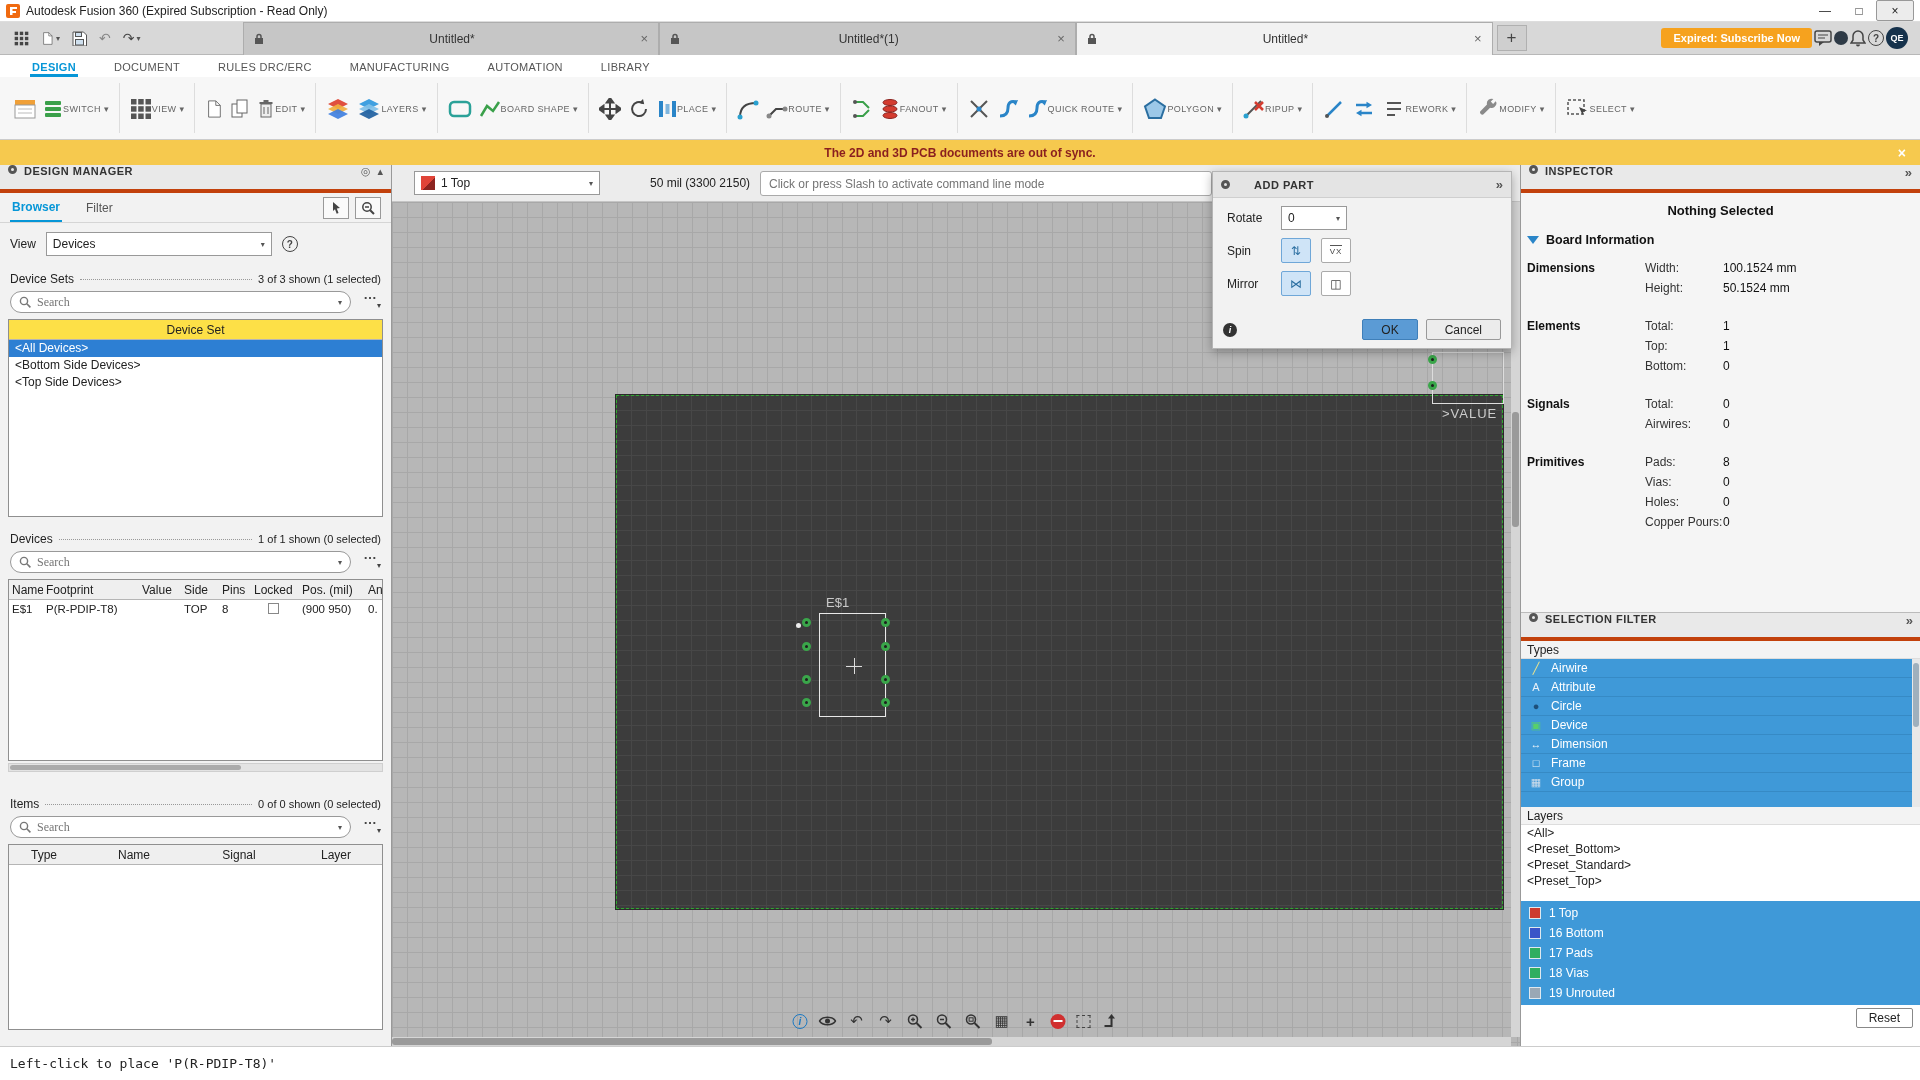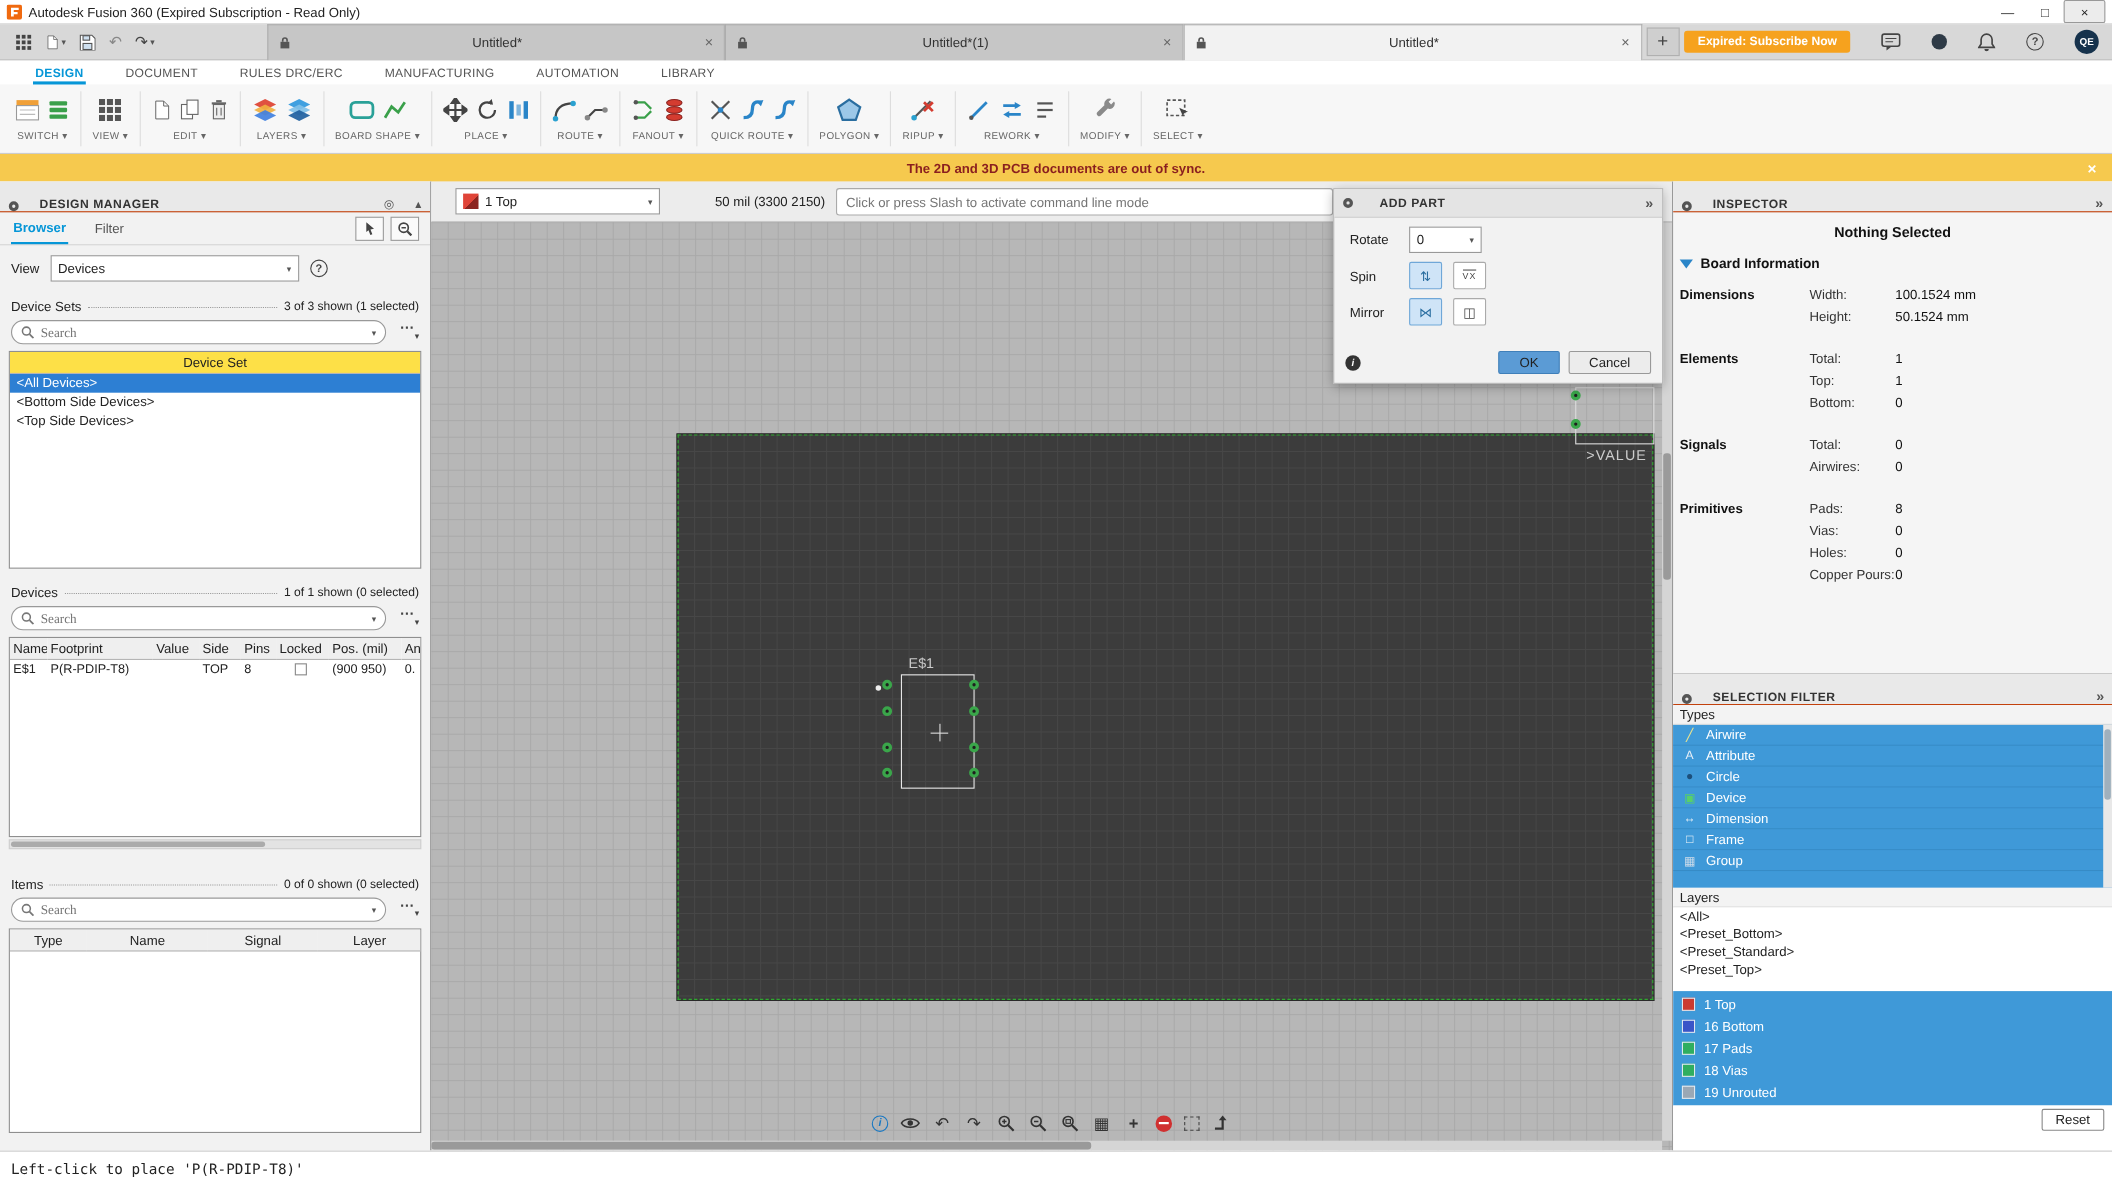--- a/index.html
+++ b/index.html
@@ -17,45 +17,45 @@
 .tabbar{position:absolute;left:0;top:22px;width:1920px;height:33px;background:#d8d8d8;border-bottom:1px solid #b8b8b8;display:flex;align-items:center;padding:0 8px}
 .tb-icons{display:flex;align-items:center;gap:12px;padding:0 6px}
 .tb-ic{display:flex;align-items:center;gap:2px;color:#444;font-size:14px}
 .caret{font-size:8px;color:#555}
 .doc-tabs{display:flex;flex:1;height:33px;margin-left:96px;max-width:1250px}
 .doc-tab{flex:1;max-width:460px;display:flex;align-items:center;gap:6px;padding:0 10px;background:#c6c6c6;border:1px solid #adadad;border-bottom:none;font-size:12px;color:#333}
 .doc-tab .lbl{flex:1;text-align:center;white-space:nowrap;overflow:hidden}
 .doc-tab.active{background:#f2f2f2}
 .doc-tab .x{color:#666;font-size:13px}
 .newtab{width:30px;height:26px;display:flex;align-items:center;justify-content:center;font-size:17px;color:#444;background:#cfcfcf;border:1px solid #b0b0b0;margin-left:4px}
-.tb-right{margin-left:auto;display:flex;align-items:center;gap:28px;padding-right:4px}
+.tb-right{margin-left:auto;display:flex;align-items:center;gap:2px;padding-right:4px}
 .badge{background:#f6a21e;color:#fff;font-weight:bold;font-size:11px;padding:4px 12px;border-radius:3px;white-space:nowrap}
 .presence{width:14px;height:14px;border-radius:50%;background:#2e3a46;display:inline-block}
 .helpbtn{width:16px;height:16px;border-radius:50%;border:1.5px solid #444;color:#444;font-size:10px;display:flex;align-items:center;justify-content:center;font-weight:bold}
 .avatar{width:22px;height:22px;border-radius:50%;background:#16324c;color:#fff;font-size:9px;font-weight:bold;display:flex;align-items:center;justify-content:center}
 
 
 .menubar{position:absolute;left:0;top:55px;width:1920px;height:22px;background:#fff;display:flex;align-items:flex-end;gap:34px;padding:0 0 0 30px}
 .menu-item{font-size:11px;color:#555;padding:3px 2px 4px;letter-spacing:.3px}
 .menu-item.active{color:#0696d7;font-weight:bold;border-bottom:3px solid #0696d7;padding-bottom:1px}
 
 
 .toolbar{position:absolute;left:0;top:77px;width:1920px;height:63px;background:#f7f7f7;border-bottom:1px solid #ccc;display:flex;align-items:stretch;padding:0 6px}
-.tgroup{display:flex;flex-direction:column;align-items:center;justify-content:flex-start;padding:5px 8px 3px}
+.tgroup{display:flex;flex-direction:row;align-items:center;justify-content:center;padding:5px 8px 3px}
 .tg-icons{display:flex;align-items:center;gap:7px;height:36px}
 .tg-label{font-size:9px;color:#666;letter-spacing:.4px;display:flex;align-items:center;gap:3px;white-space:nowrap}
 .tdivider{width:1px;background:#ddd;margin:6px 2px}
 
 
 .banner{position:absolute;left:0;top:140px;width:1920px;height:25px;background:#f6c94e;display:flex;align-items:center;justify-content:center}
 .banner .txt{font-weight:bold;font-size:12px;color:#8a1f1f}
 .banner .x{position:absolute;right:14px;color:#fff;font-size:14px;font-weight:bold}
 
 
-.panel-hdr{height:28px;background:#e9e9e9;border-bottom:1px solid #c2410c;display:flex;align-items:flex-end;gap:19px;padding:0 8px}
+.panel-hdr{height:28px;background:#e9e9e9;border-bottom:4px solid #c2410c;display:flex;align-items:flex-start;gap:7px;padding:0 8px}
 .donut{width:9px;height:9px;border-radius:50%;border:3px solid #555;flex:0 0 auto}
 .phdr-title{font-size:11px;font-weight:bold;color:#333;letter-spacing:.5px;flex:1;white-space:nowrap}
 .phdr-ic{color:#555;font-size:11px}
 .chev{color:#555;font-size:13px;font-weight:bold}
 
 
 .left-panel{position:absolute;left:0;top:165px;width:392px;height:881px;background:#f2f2f2;border-right:1px solid #999;overflow:hidden}
 .lp-tabs{height:30px;display:flex;align-items:center;border-bottom:1px solid #d5d5d5;padding:0 10px;gap:22px}
 .lp-tab{font-size:12px;color:#555;padding:6px 2px}
 .lp-tab.active{color:#0696d7;border-bottom:2px solid #0696d7;font-weight:bold}

